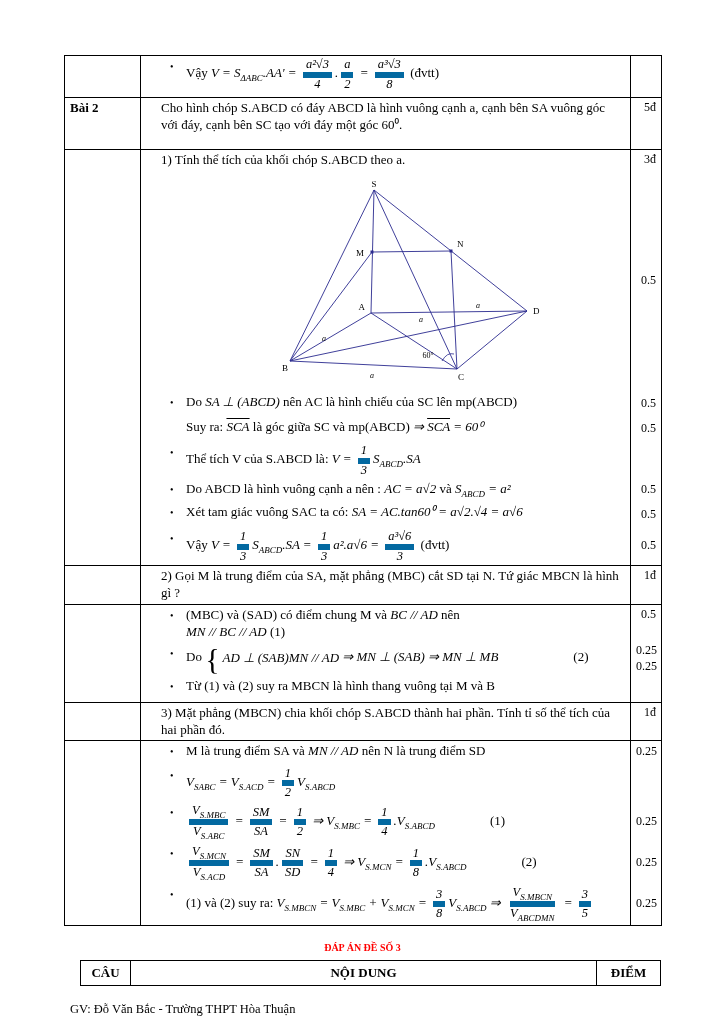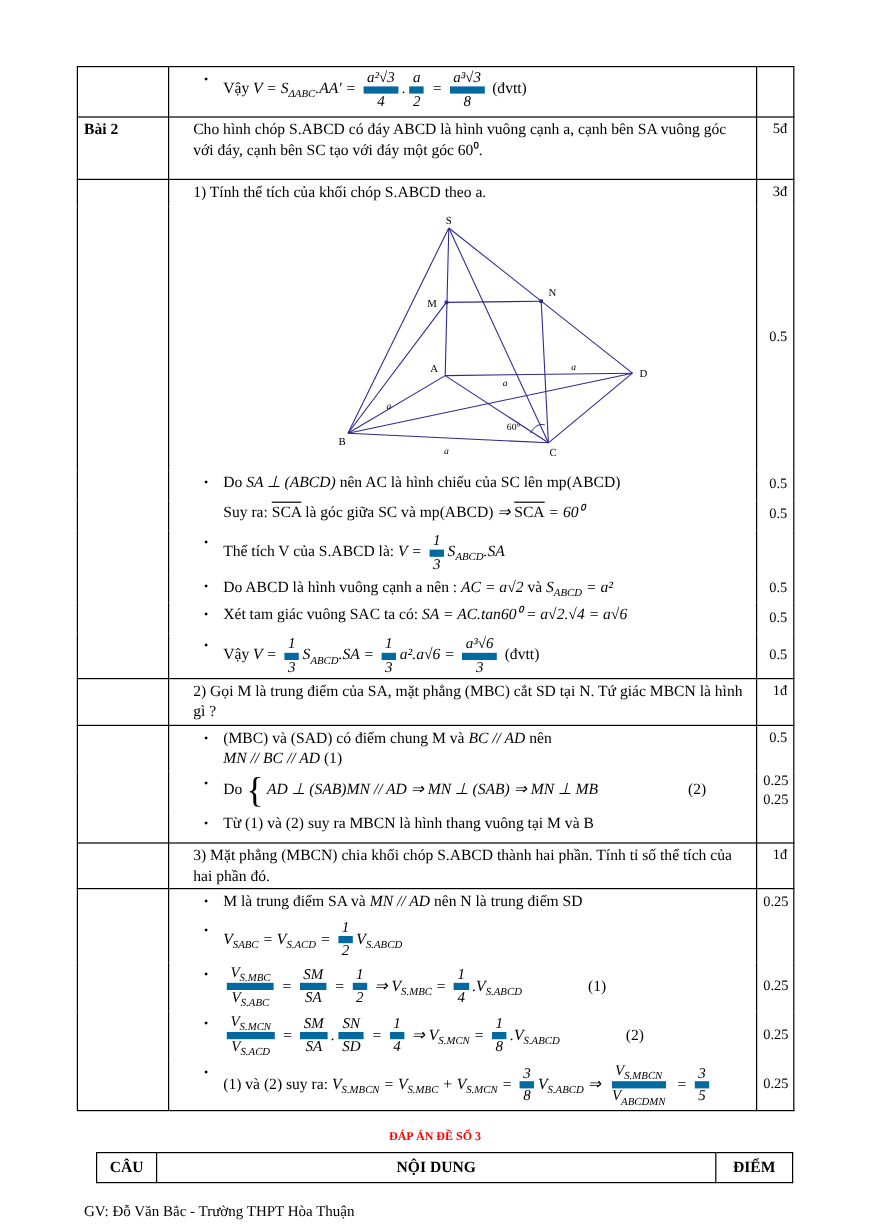--- a/index.html
+++ b/index.html
@@ -16,21 +16,21 @@
   td.diem{text-align:right;font-size:12px;padding-top:4px}
   td.diem.mid{vertical-align:middle;padding-top:0}
   td.content.q{padding-left:20px}
 
   .bl{display:flex;padding-left:24px}
   .dot{width:16px;flex:none;font-size:10px;padding-top:2px}
   .noind{padding-left:40px}
   .fx{display:inline}
   .ft{font-style:normal}
   .fm{font-style:italic}
-  .fo{text-decoration:overline}
+  .fo{font-style:italic;text-decoration:overline}
   sub.fs{font-style:italic;font-size:9px;line-height:1}
   .frac{display:inline-flex;flex-direction:column;align-items:center;vertical-align:middle;margin:0 3px;font-style:italic;line-height:1.08;text-align:center;font-size:12.5px}
   .frac .num{border-bottom:6px solid #0369a1;padding:0 3px;white-space:nowrap}
   .frac .den{padding:0 3px;white-space:nowrap}
   .cases{display:inline-flex;align-items:center;vertical-align:middle}
   .cases .brace{font-size:30px;font-weight:400;line-height:0.9;margin-right:3px}
   .cstack{display:inline-flex;flex-direction:row}
   .cline{font-style:italic;line-height:1.3;white-space:nowrap}
   .sp{display:inline-block}
 

